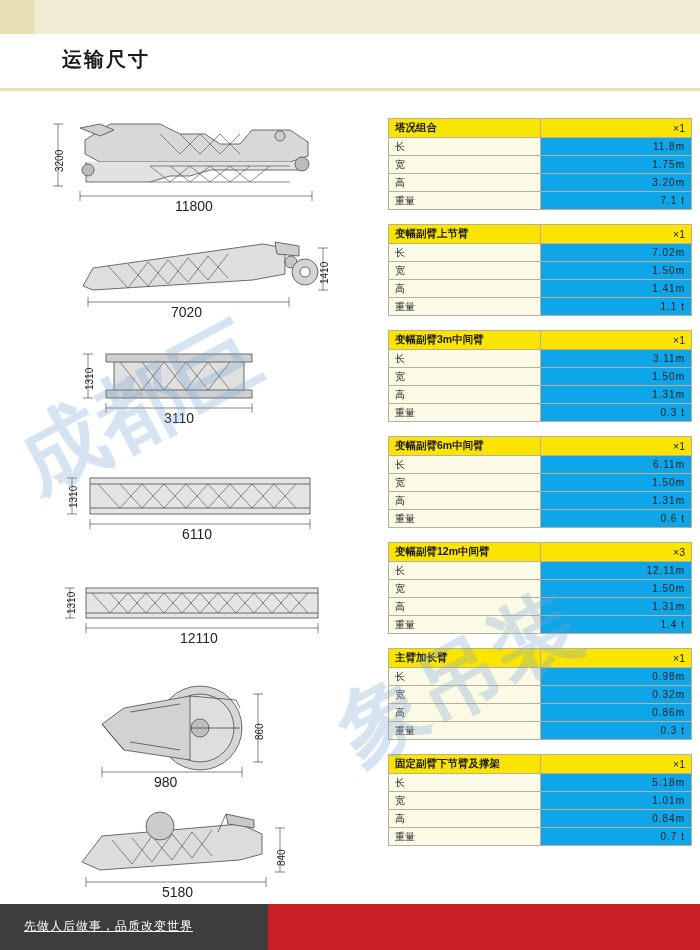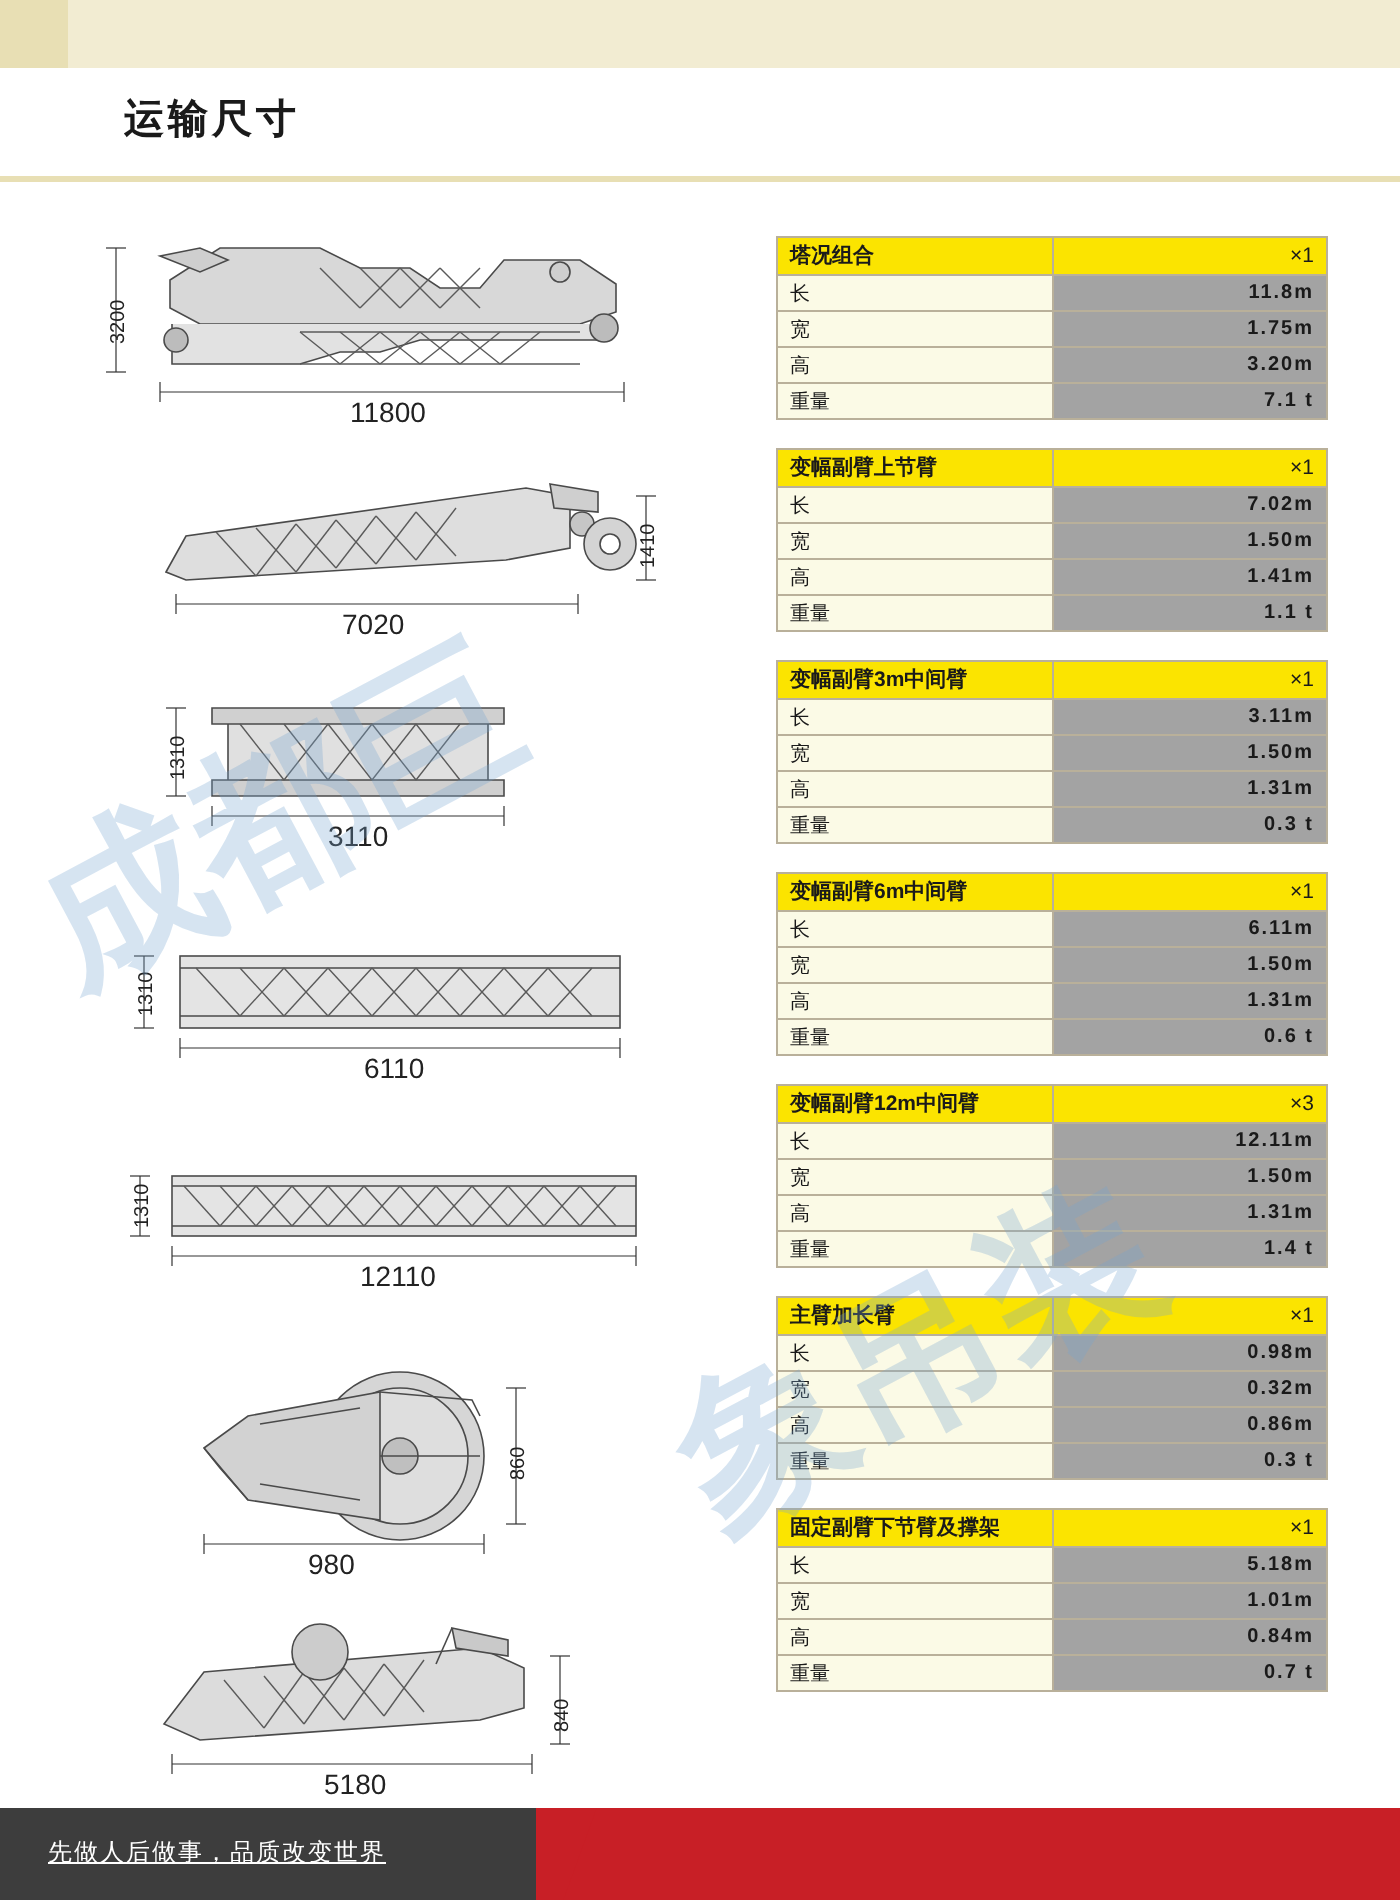--- a/index.html
+++ b/index.html
@@ -102,41 +102,41 @@
     font-size: 10px; color: #222;
     transform: rotate(-90deg);
     transform-origin: left top;
   }
   
   .tables {
     position: absolute; left: 388px; top: 118px;
     width: 268px;
   }
   .tbl {
-    width: 276px;
+    width: 304px;
     border-collapse: collapse;
     margin-bottom: 14px;
     font-size: 10px;
     table-layout: fixed;
   }
   .tbl td {
     border: 1px solid #b9b09a;
     height: 18px;
     padding: 0 6px;
     color: #1a1a1a;
   }
   .tbl .hdr td {
     background: #fbe400;
     font-weight: bold;
     font-size: 10.5px;
     height: 19px;
   }
   .tbl .hdr td.qty { text-align: right; font-weight: normal; }
   .tbl tr.r td:first-child { background: #fbfae6; width: 62%; }
-  .tbl tr.r td:last-child  { background: #a3a3a3; text-align: right; letter-spacing: 1px; font-weight: bold; }
+  .tbl tr.r td:last-child  { background: #0ea5e9; text-align: right; letter-spacing: 1px; }
 </style>
 </head>
 <body>
 
 <div id="page">
 
   <div class="top-band">
     <div class="top-band-accent"></div>
   </div>
   <div class="title-row"></div>

